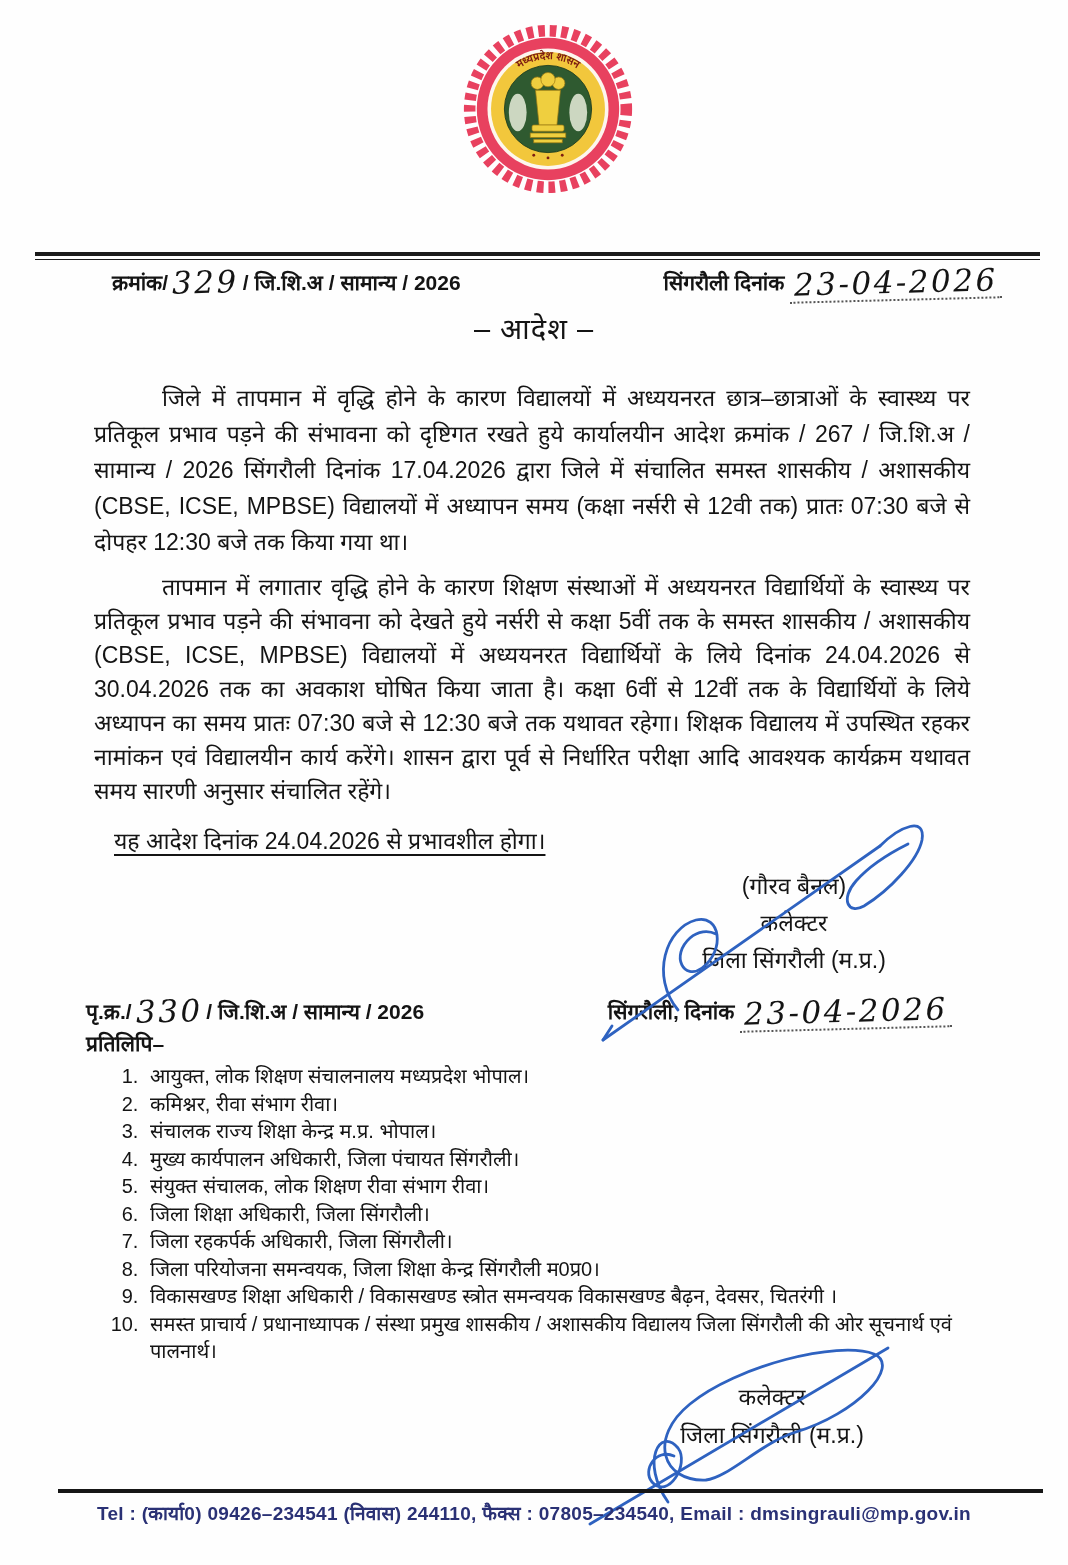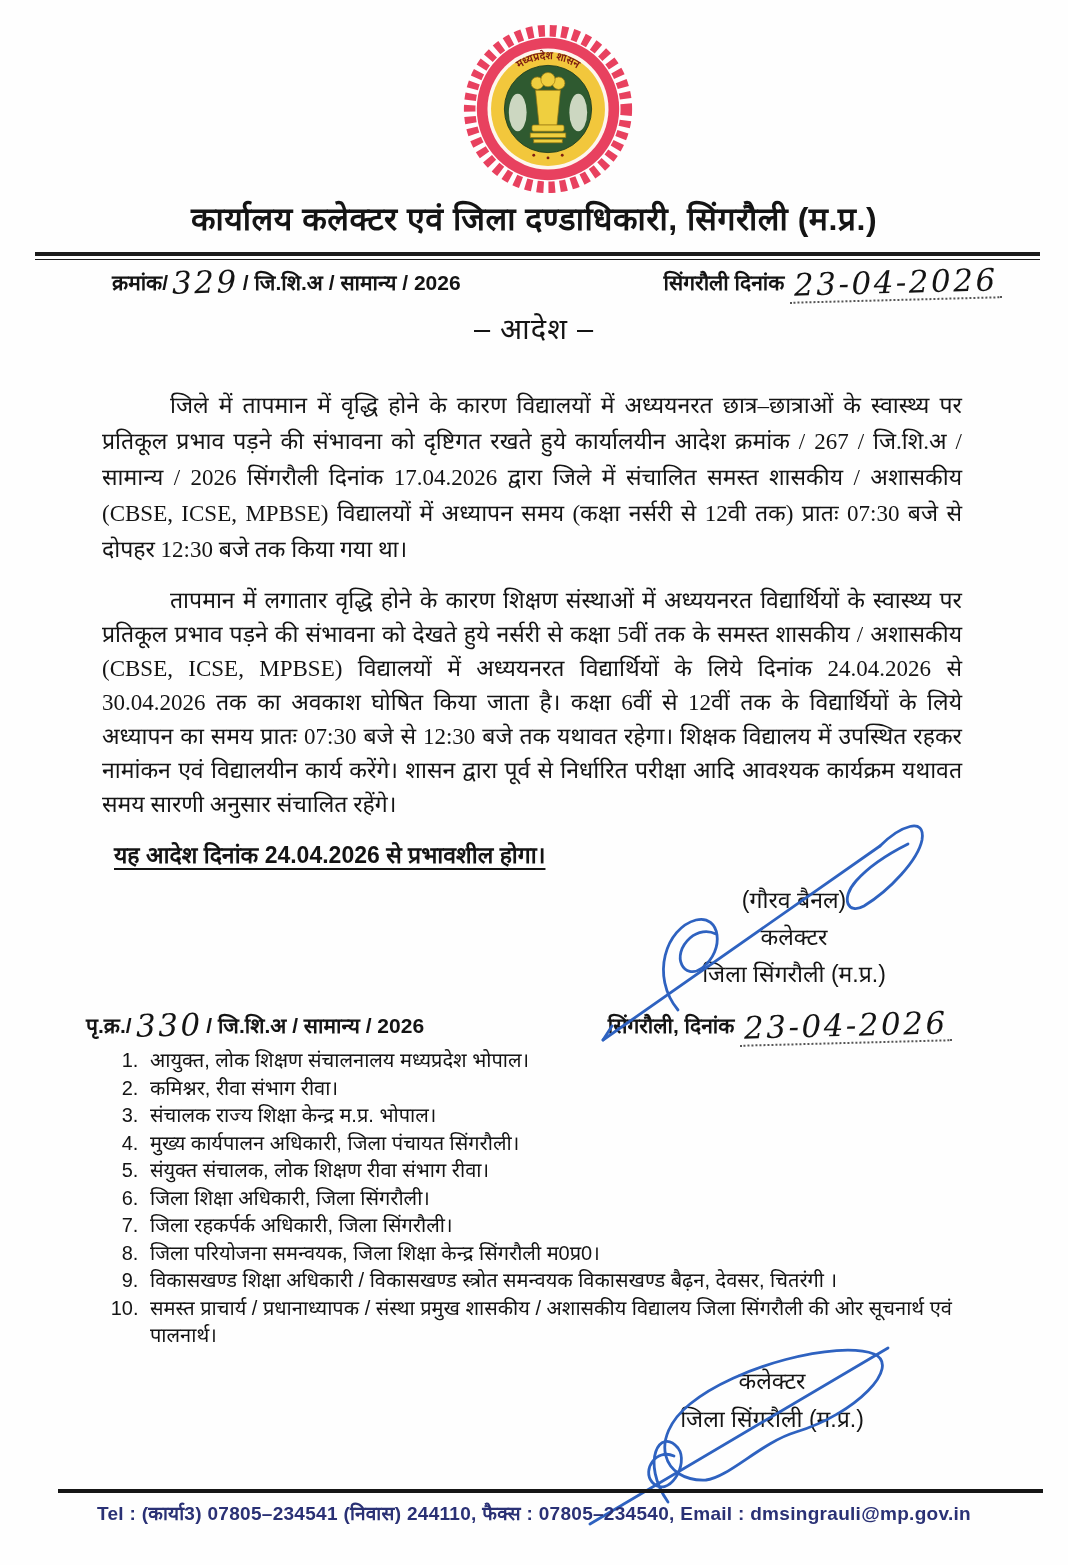--- a/index.html
+++ b/index.html
@@ -43,30 +43,29 @@
   }
   .hand-date{border-bottom:2px dotted #555;padding-bottom:1px;}
   .order-title{
     position:absolute;top:308px;left:0;width:100%;
     text-align:center;font-size:29px;font-weight:normal;margin:0;
     letter-spacing:1px;
   }
   
   .content{position:absolute;top:372px;left:86px;width:892px;}
   .para{
-    margin:16px;font-size:23px;line-height:36px;
-    text-align:justify;text-indent:68px;font-family:Liberation Serif, serif;
+    margin:8px;font-size:23px;line-height:36px;
+    text-align:justify;text-indent:68px;
   }
   .para2{line-height:34px;margin-top:10px;}
   .effective{margin:16px 0 0 28px;font-size:23px;}
   .effective span{
     text-decoration:underline;
     text-underline-offset:5px;
     text-decoration-thickness:1.5px;
-    font-weight:bold;
   }
   .sig-top{
     margin:12px 14px 4px auto;width:340px;text-align:center;
     font-size:23px;line-height:37px;
   }
   .endorse-row{
     display:flex;justify-content:space-between;align-items:baseline;
     margin-top:14px;font-size:21px;font-weight:bold;
   }
   .endorse-right{margin-right:26px;}
@@ -116,21 +115,20 @@
       <rect x="82" y="118" width="36" height="7" rx="2" fill="#efcf3f"></rect>
       <rect x="80" y="127" width="40" height="5" fill="#efcf3f"></rect>
       <rect x="84" y="134" width="32" height="4" fill="#efcf3f"></rect>
     </g>
     <circle cx="84" cy="152" r="1.6" fill="#7d1d12"></circle>
     <circle cx="100" cy="155" r="1.6" fill="#7d1d12"></circle>
     <circle cx="116" cy="152" r="1.6" fill="#7d1d12"></circle>
   </svg>
 
 
-  <h1 class="office-title">कार्यालय कलेक्टर एवं जिला दण्डाधिकारी, सिंगरौली (म.प्र.)</h1>
   <div class="header-rule"></div>
 
   <div class="ref-row">
     <div>
       <span>क्रमांक/</span><span class="hand">329</span><span>/ जि.शि.अ / सामान्य / 2026</span>
     </div>
     <div>
       <span>सिंगरौली दिनांक</span>
       <span class="hand hand-date">23-04-2026</span>
     </div>
@@ -152,20 +150,21 @@
     <div class="endorse-row">
       <div>
         <span>पृ.क्र./</span><span class="hand">330</span><span>/ जि.शि.अ / सामान्य / 2026</span>
       </div>
       <div class="endorse-right">
         <span>सिंगरौली, दिनांक</span>
         <span class="hand hand-date">23-04-2026</span>
       </div>
     </div>
 
+    <div class="copy-label">प्रतिलिपि–</div>
 
     <ol class="copy-list">
       <li>आयुक्त, लोक शिक्षण संचालनालय मध्यप्रदेश भोपाल।</li>
       <li>कमिश्नर, रीवा संभाग रीवा।</li>
       <li>संचालक राज्य शिक्षा केन्द्र म.प्र. भोपाल।</li>
       <li>मुख्य कार्यपालन अधिकारी, जिला पंचायत सिंगरौली।</li>
       <li>संयुक्त संचालक, लोक शिक्षण रीवा संभाग रीवा।</li>
       <li>जिला शिक्षा अधिकारी, जिला सिंगरौली।</li>
       <li>जिला रहकर्पर्क अधिकारी, जिला सिंगरौली।</li>
       <li>जिला परियोजना समन्वयक, जिला शिक्षा केन्द्र सिंगरौली म0प्र0।</li>
@@ -189,15 +188,15 @@
   </svg>
   <svg class="sig-svg bottom" viewBox="0 0 350 200" aria-hidden="true">
     <g fill="none" stroke-width="2.8" stroke-linecap="round" stroke-linejoin="round" stroke="#2e62c0">
       <path d="M 34 194 L 332 18"></path>
       <path d="M 150 150 C 106 152 92 108 134 74 C 180 36 282 10 318 24 C 346 36 300 84 240 102 C 206 112 172 148 150 150"></path>
       <path d="M 112 172 C 84 132 104 96 122 118 C 134 134 112 170 96 152 C 86 140 100 118 118 126"></path>
     </g>
   </svg>
 
   <div class="footer-rule"></div>
-  <div class="footer-text">Tel : (कार्या3) 07805–234541 (निवास) 244110, फैक्स : 07805–234540, Email : dmsingrauli@mp.gov.in</div>
+  <div class="footer-text">Tel : (कार्या0) 09426–234541 (निवास) 244110, फैक्स : 07805–234540, Email : dmsingrauli@mp.gov.in</div>
 
 </div>
 
 </body></html>

